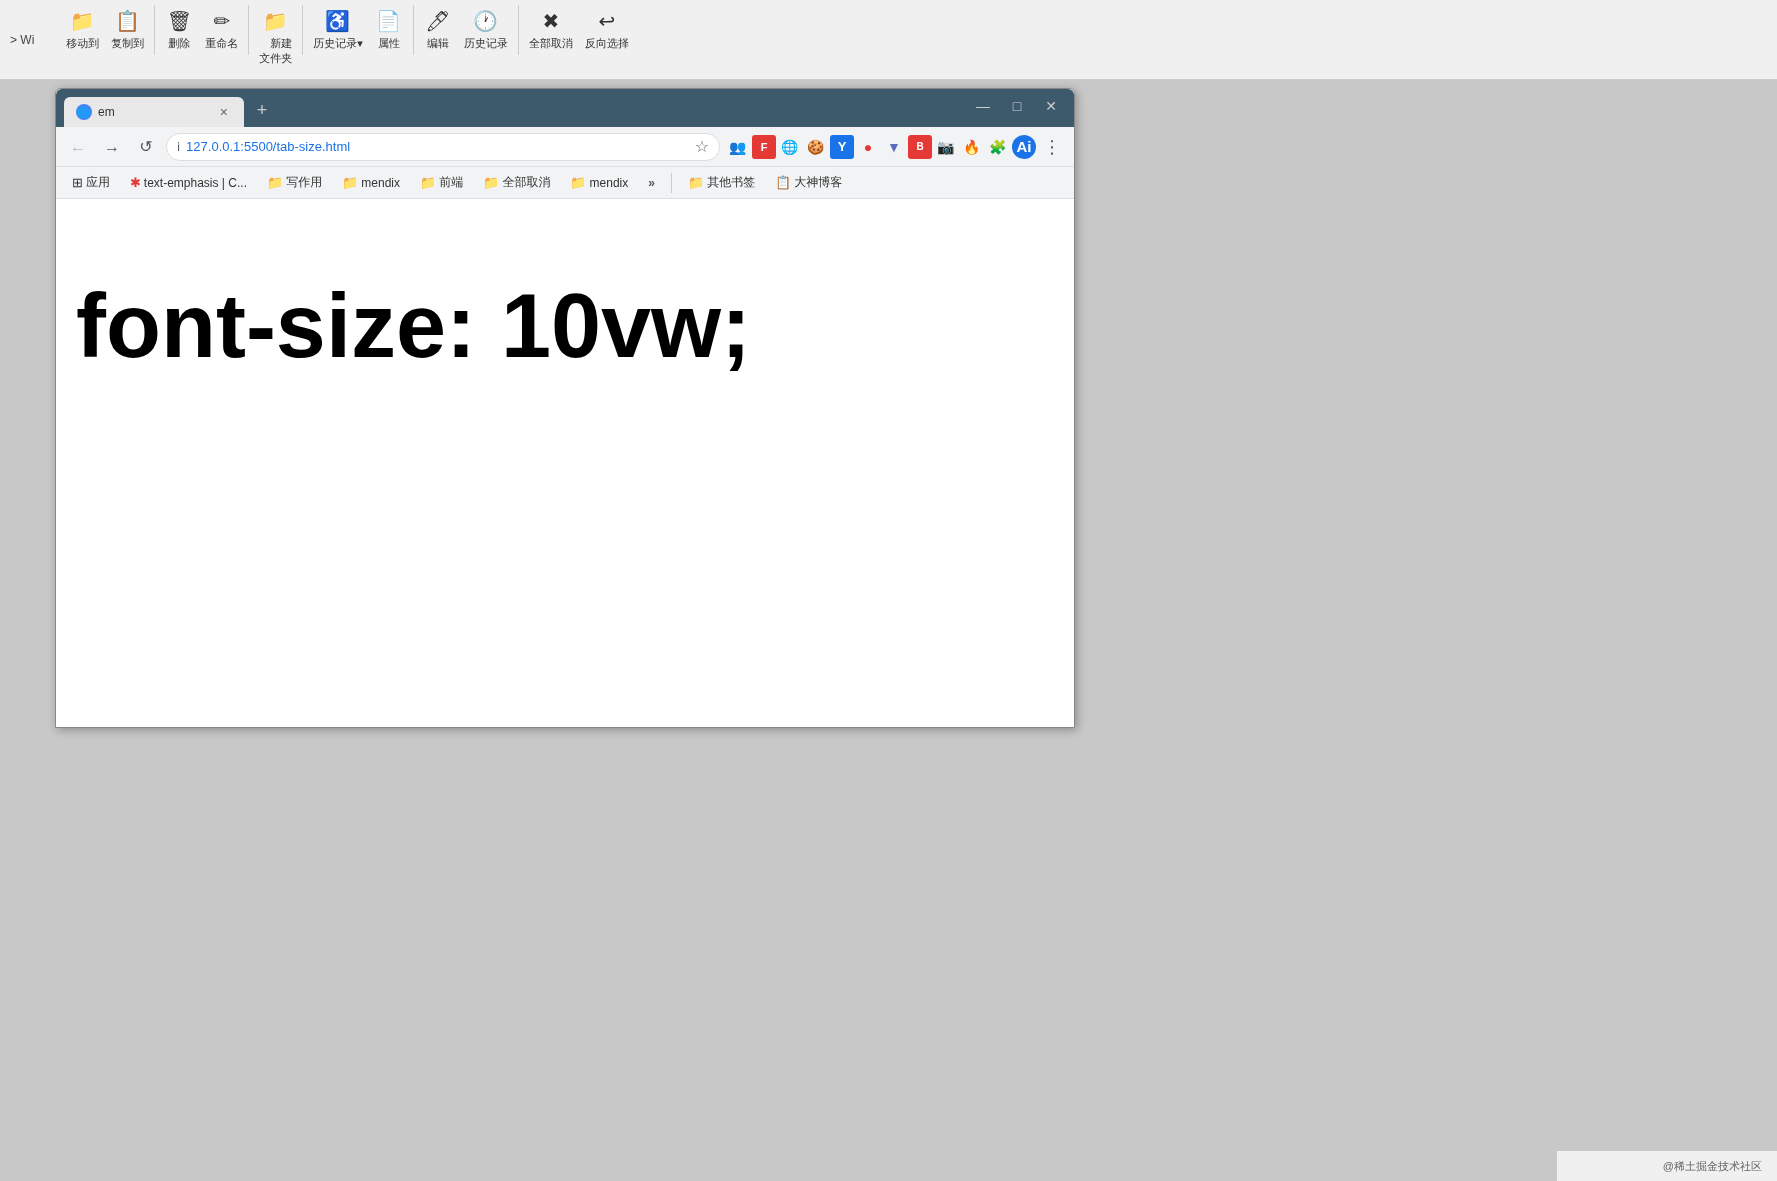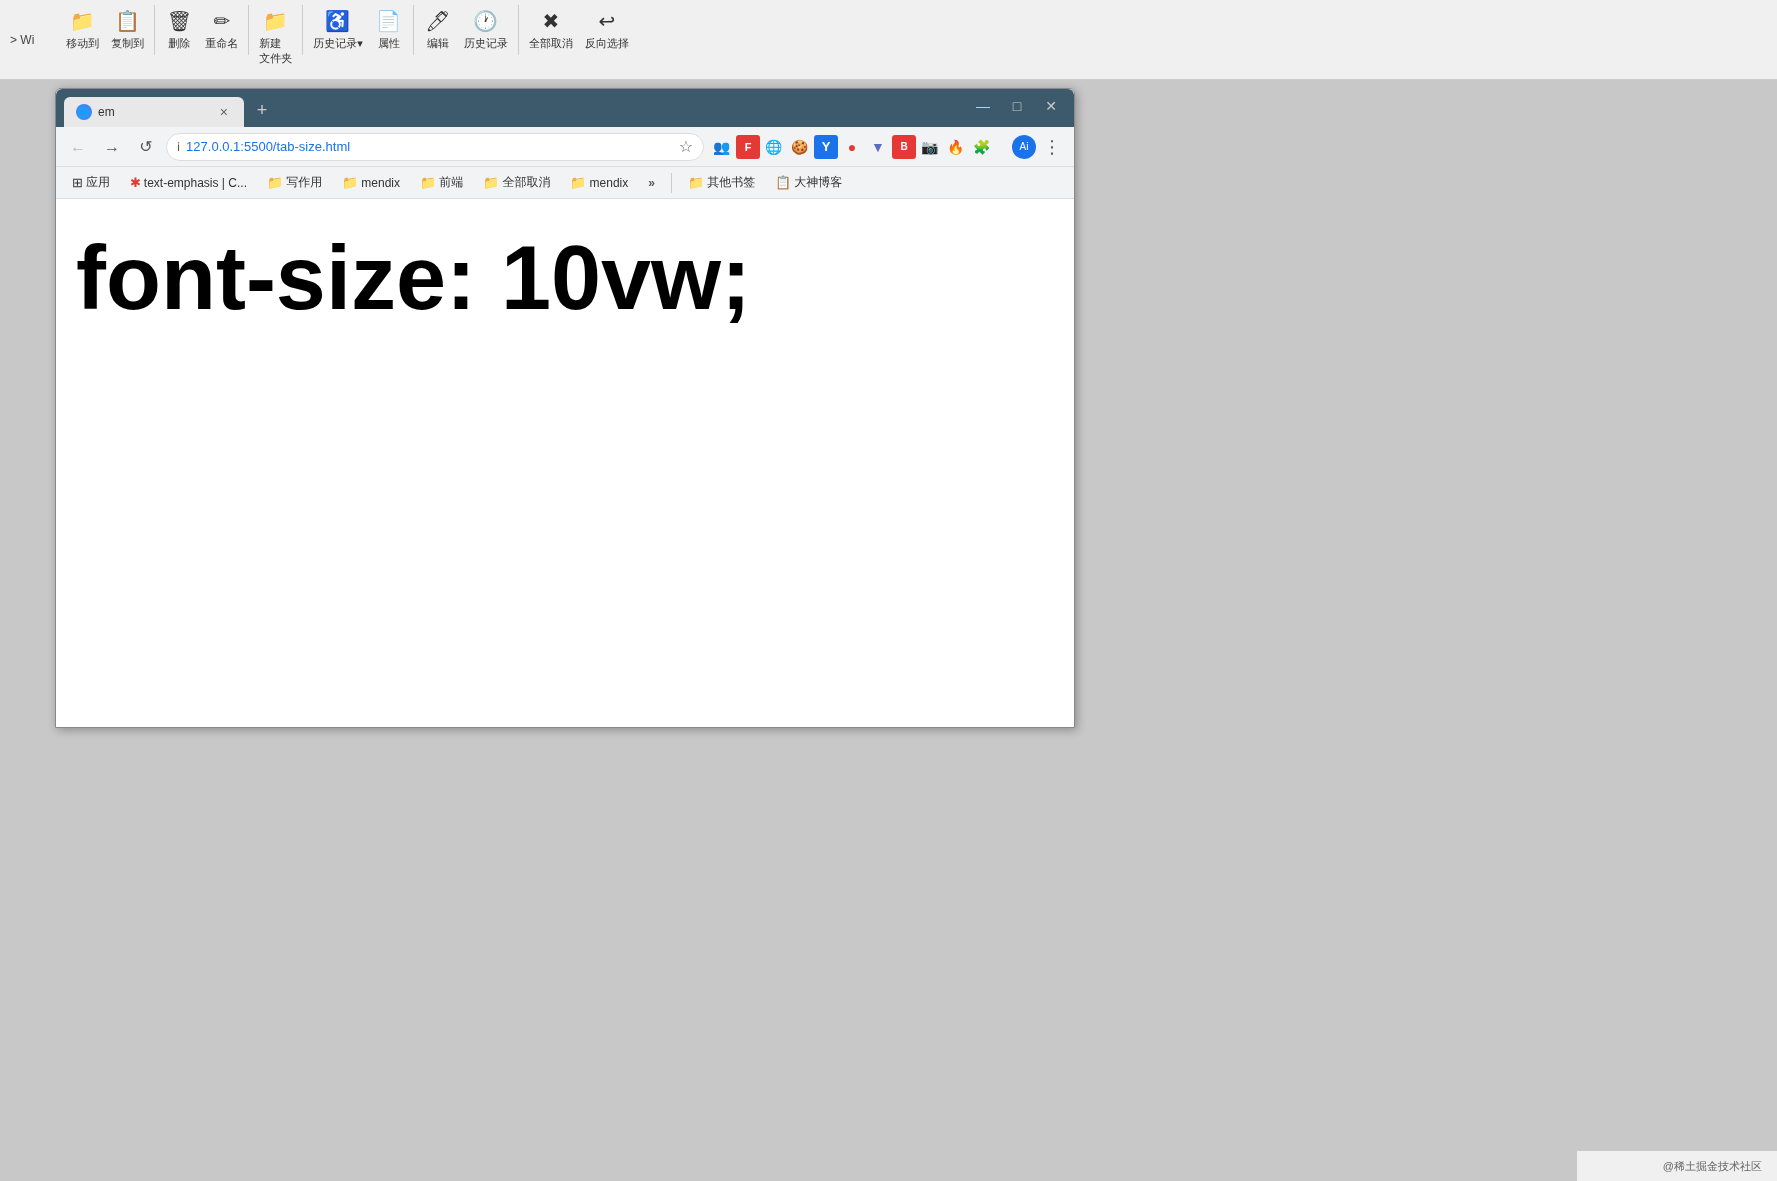--- a/index.html
+++ b/index.html
@@ -278,50 +278,50 @@
       padding: 30px 20px;
       overflow: auto;
     }
 
     .main-text {
       font-size: 90px;
       font-weight: 900;
       color: #000;
       line-height: 1.1;
       font-family: Arial, sans-serif;
+      margin-top: 48px;
     }
 
     
     .bottom-bar {
       position: fixed;
       bottom: 0;
       right: 0;
-      width: 200px;
+      width: 220px;
       height: 30px;
       background: #f0f0f0;
       display: flex;
       align-items: center;
       justify-content: flex-end;
       padding-right: 15px;
       font-size: 11px;
       color: #666;
     }
 
     .avatar-circle {
       width: 24px;
       height: 24px;
       border-radius: 50%;
       background: #1a73e8;
       display: flex;
       align-items: center;
       justify-content: center;
-      font-size: 10px;
+      font-size: 15px;
       color: white;
-      font-weight: normal;
-      margin-left: 16px;
+      font-weight: bold;
     }
   </style>
 </head>
 <body>
 
 <div class="explorer-toolbar">
   <div style="display:flex; align-items:center; font-size:12px; color:#444; margin-right:26px;">
     <span>&gt; Wi</span>
   </div>
 
@@ -339,21 +339,21 @@
       <span class="icon">🗑</span>
       <span>删除</span>
     </div>
     <div class="toolbar-btn">
       <span class="icon">✏</span>
       <span>重命名</span>
     </div>
     <div class="toolbar-separator"></div>
     <div class="toolbar-btn" style="max-width:48px;">
       <span class="icon">📁</span>
-      <span style="text-align:left;">新建<br>文件夹</span>
+      <span style="text-align:right;">新建<br>文件夹</span>
     </div>
     <div class="toolbar-separator"></div>
     <div class="toolbar-btn">
       <span class="icon">♿</span>
       <span>历史记录▾</span>
     </div>
     <div class="toolbar-btn">
       <span class="icon">📄</span>
       <span>属性</span>
     </div>

